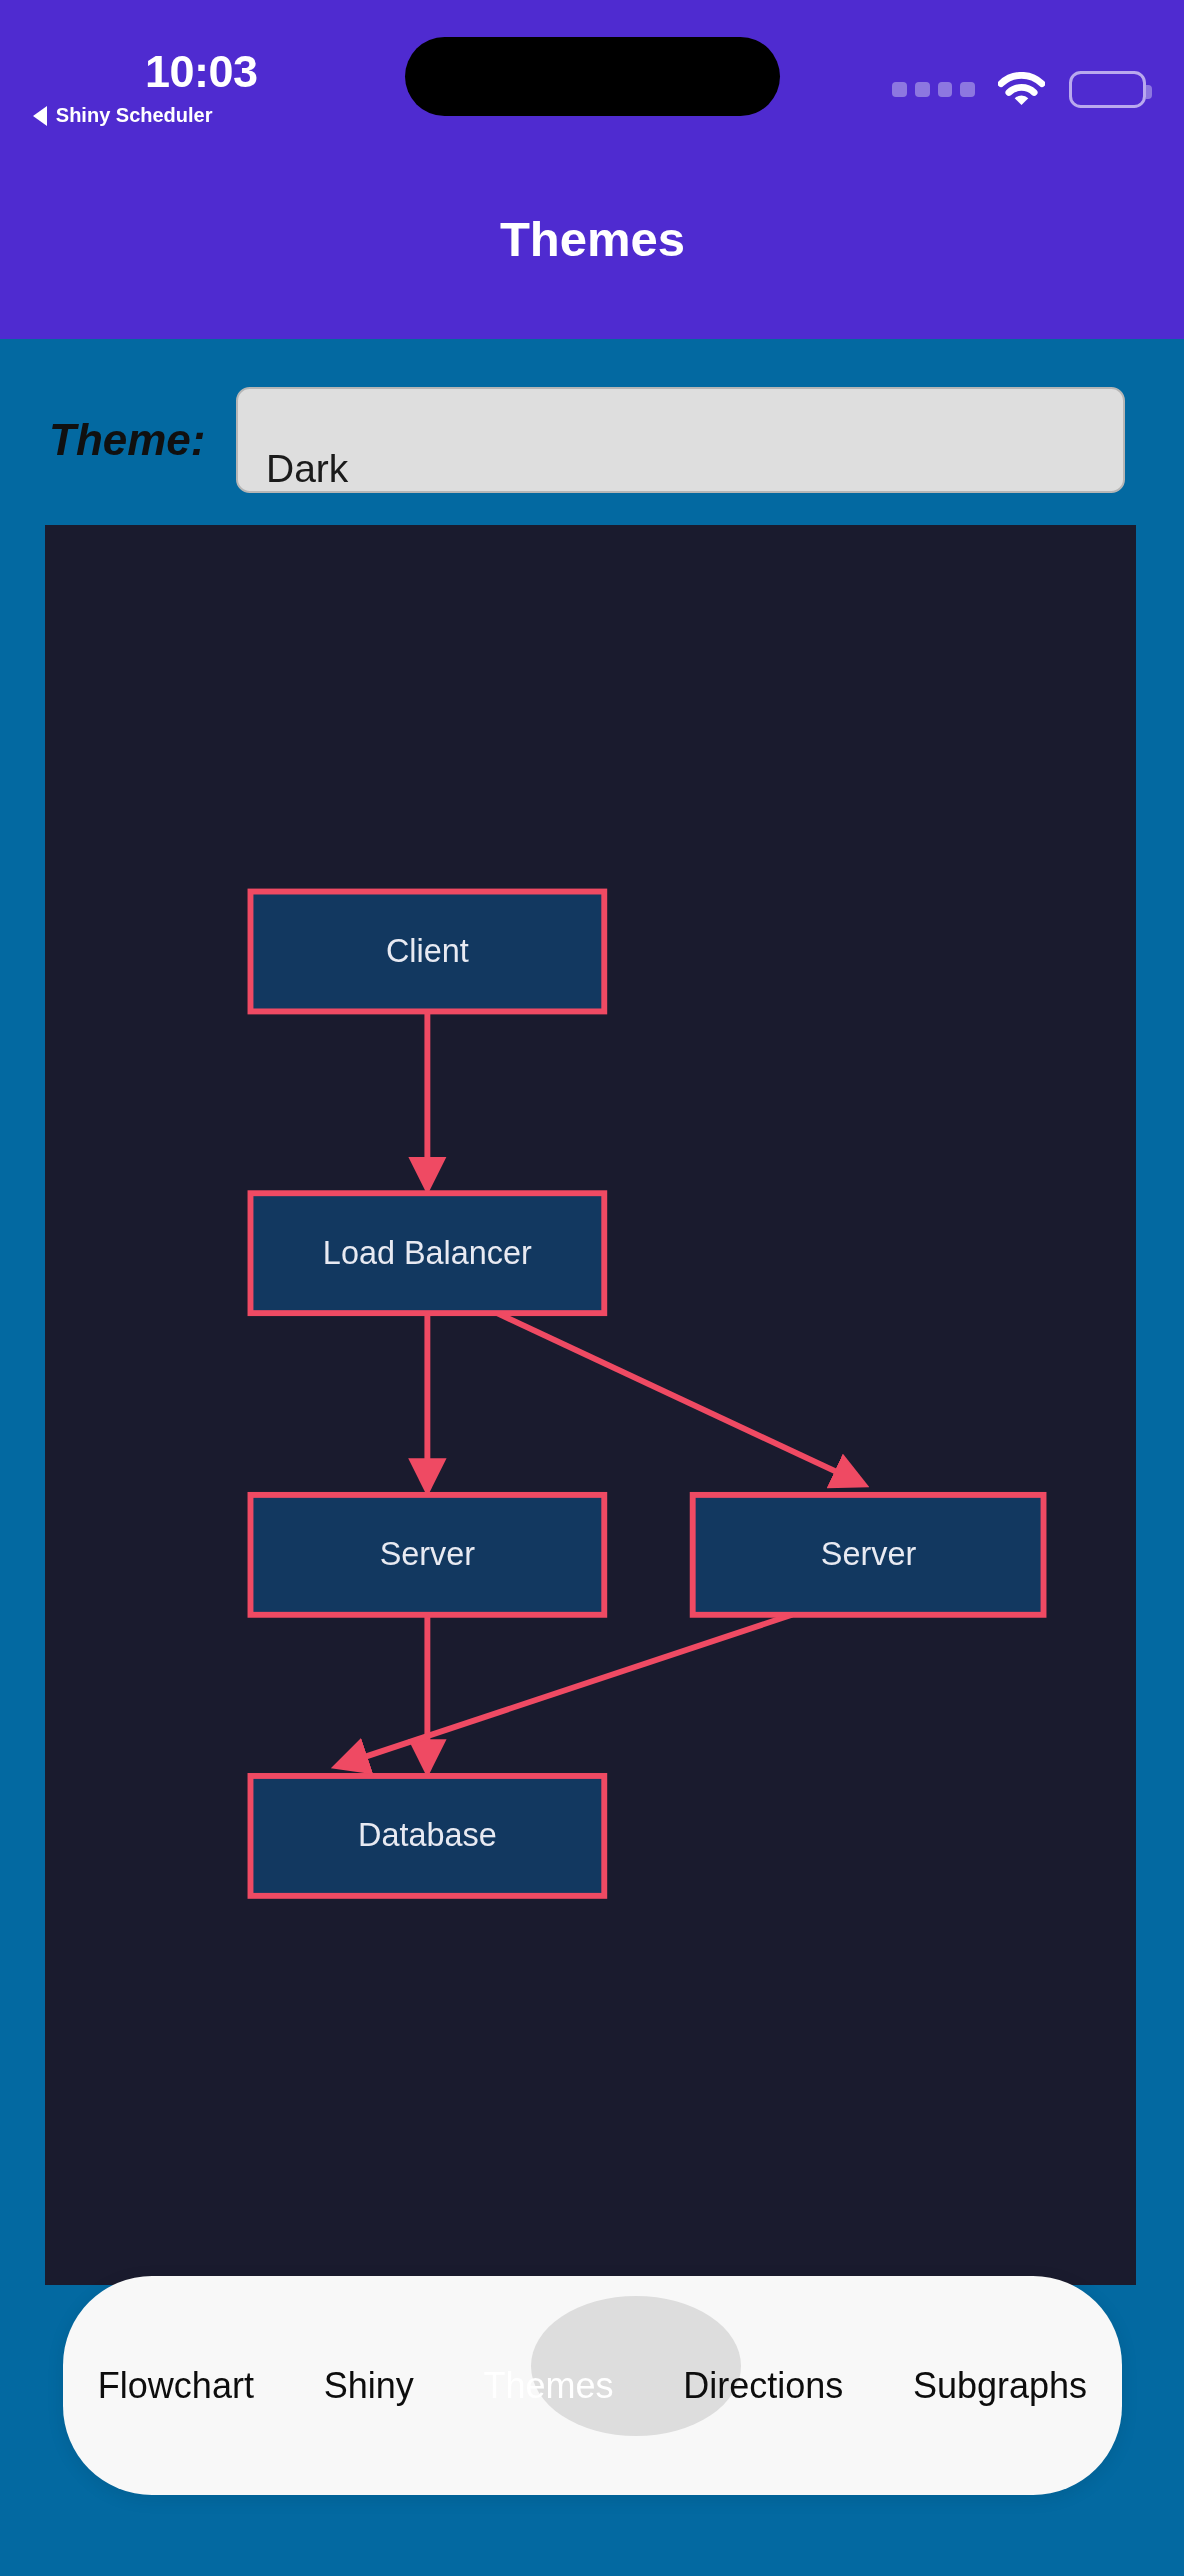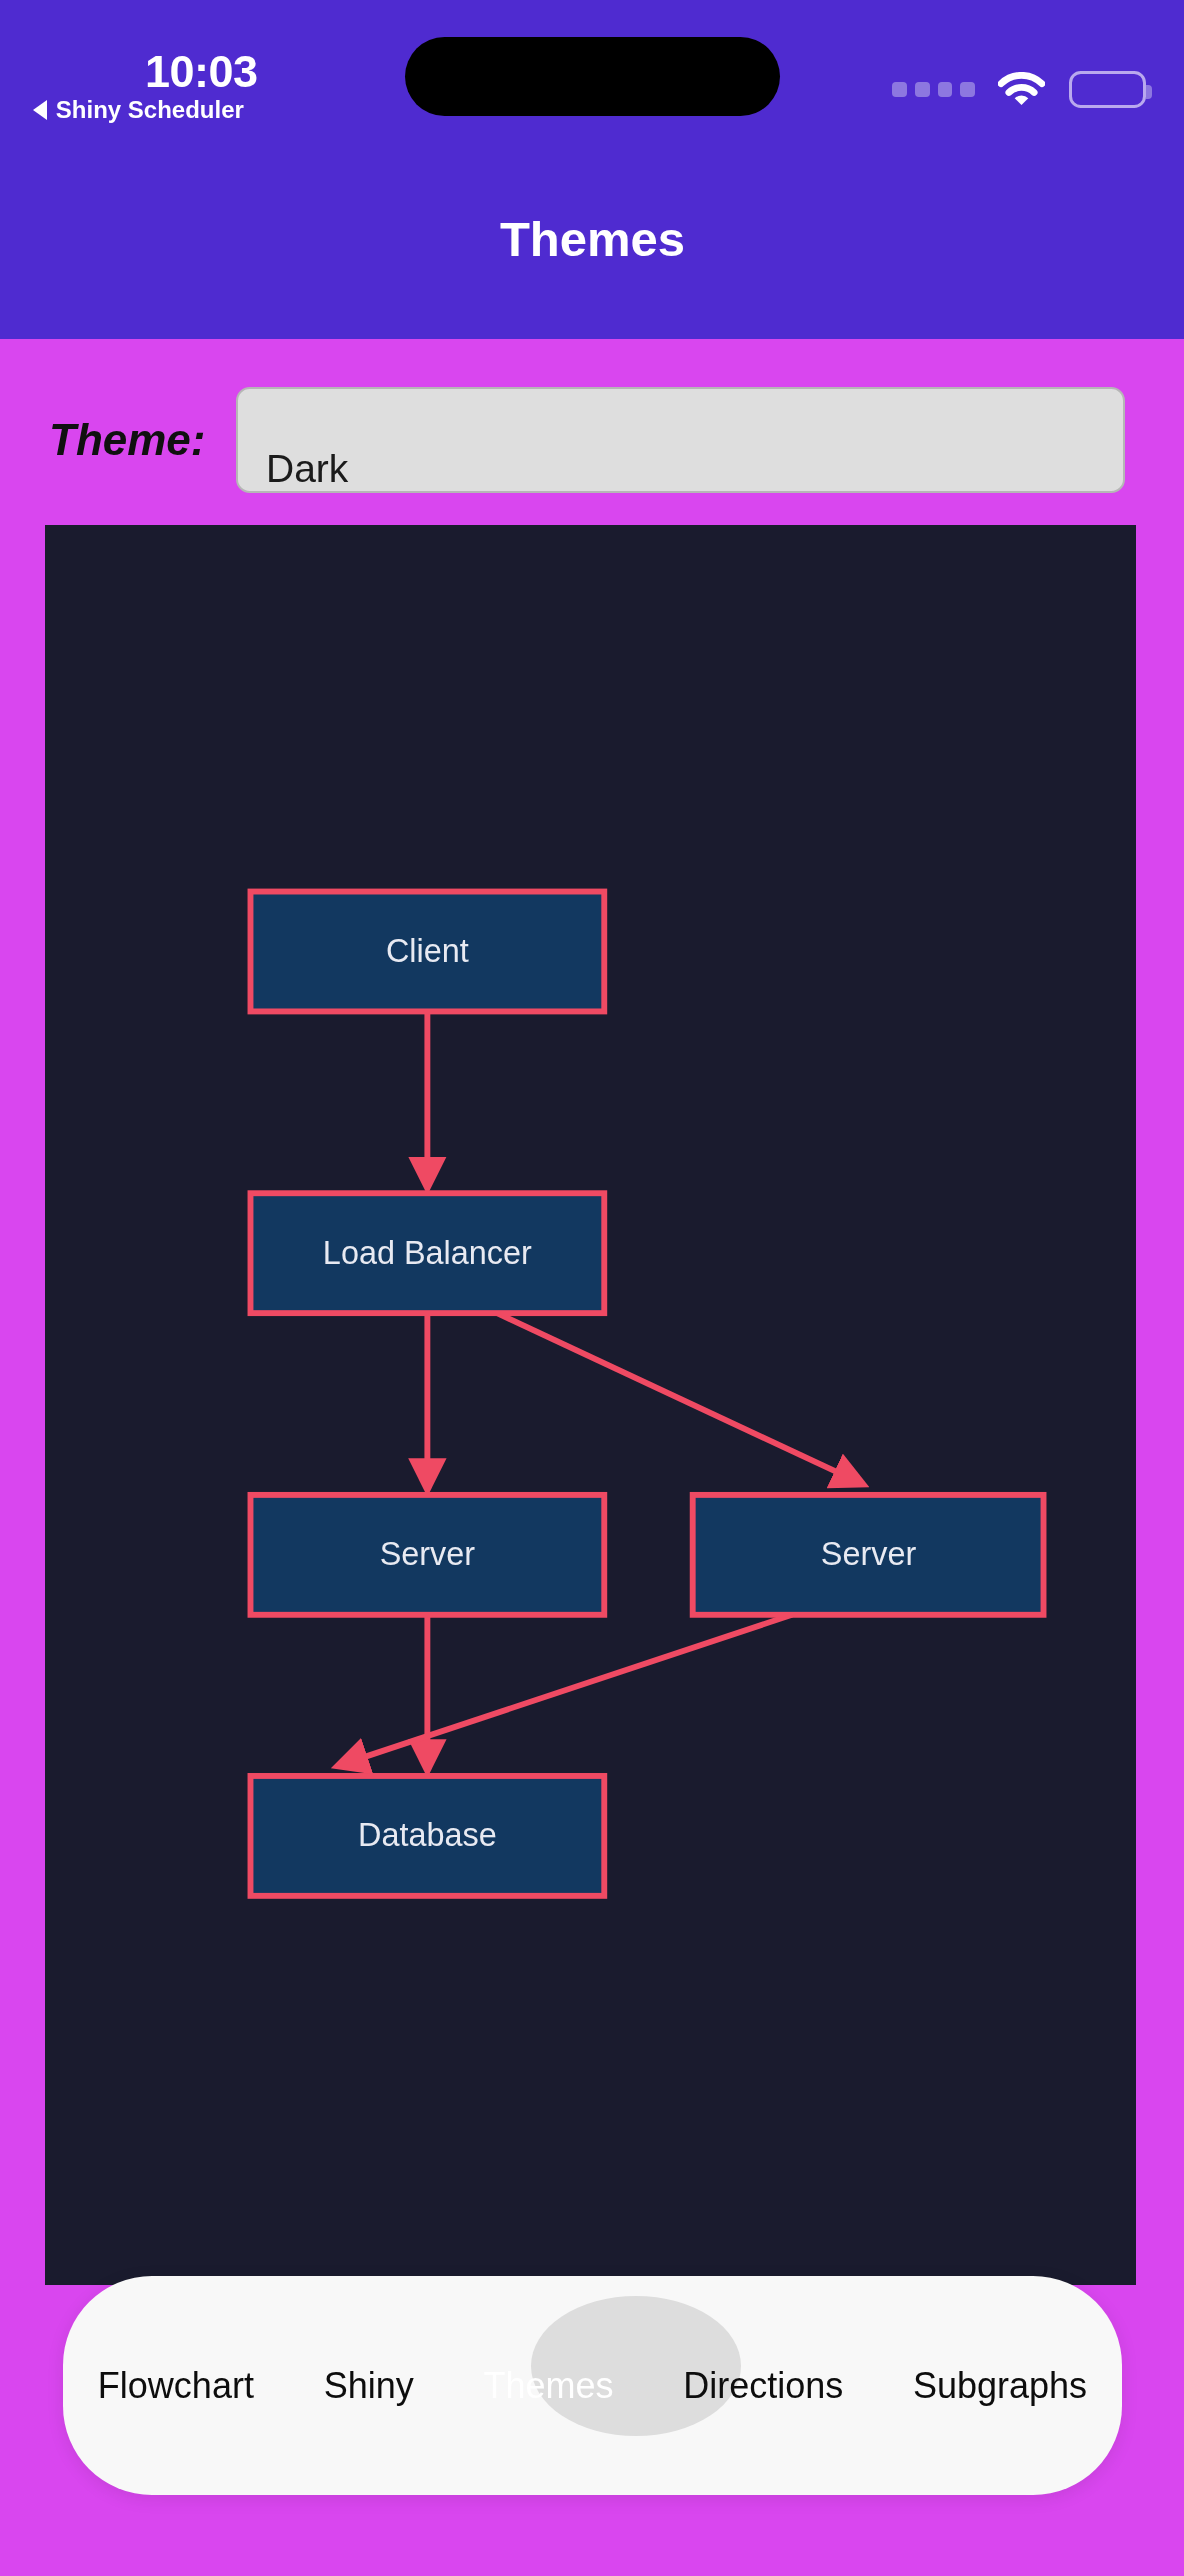--- a/index.html
+++ b/index.html
@@ -9,21 +9,21 @@
     height: 2576px;
     background: #dedede;
     font-family: "Liberation Sans", sans-serif;
     overflow: hidden;
   }
 
   .phone {
     position: relative;
     width: 1185px;
     height: 2576px;
-    background: #d946ef;
+    background: #0369a1;
   }
 
   
   .header {
     position: absolute;
     left: 0; top: 0;
     width: 1185px;
     height: 339px;
     background: #4f2bd0;
   }
@@ -39,26 +39,26 @@
     position: absolute;
     left: 145px; top: 46px;
     font-size: 45px;
     font-weight: 700;
     color: #ffffff;
     letter-spacing: -0.5px;
   }
 
   .sb-back {
     position: absolute;
-    left: 33px; top: 96px;
+    left: 33px; top: 104px;
     display: flex;
     align-items: center;
     gap: 8.8px;
     color: #ffffff;
-    font-size: 24px;
+    font-size: 20px;
     font-weight: 700;
   }
   .sb-back .tri {
     width: 0; height: 0;
     border-top: 10.8px solid transparent;
     border-bottom: 10.8px solid transparent;
     border-right: 14.7px solid #ffffff;
   }
 
   .dynamic-island {

